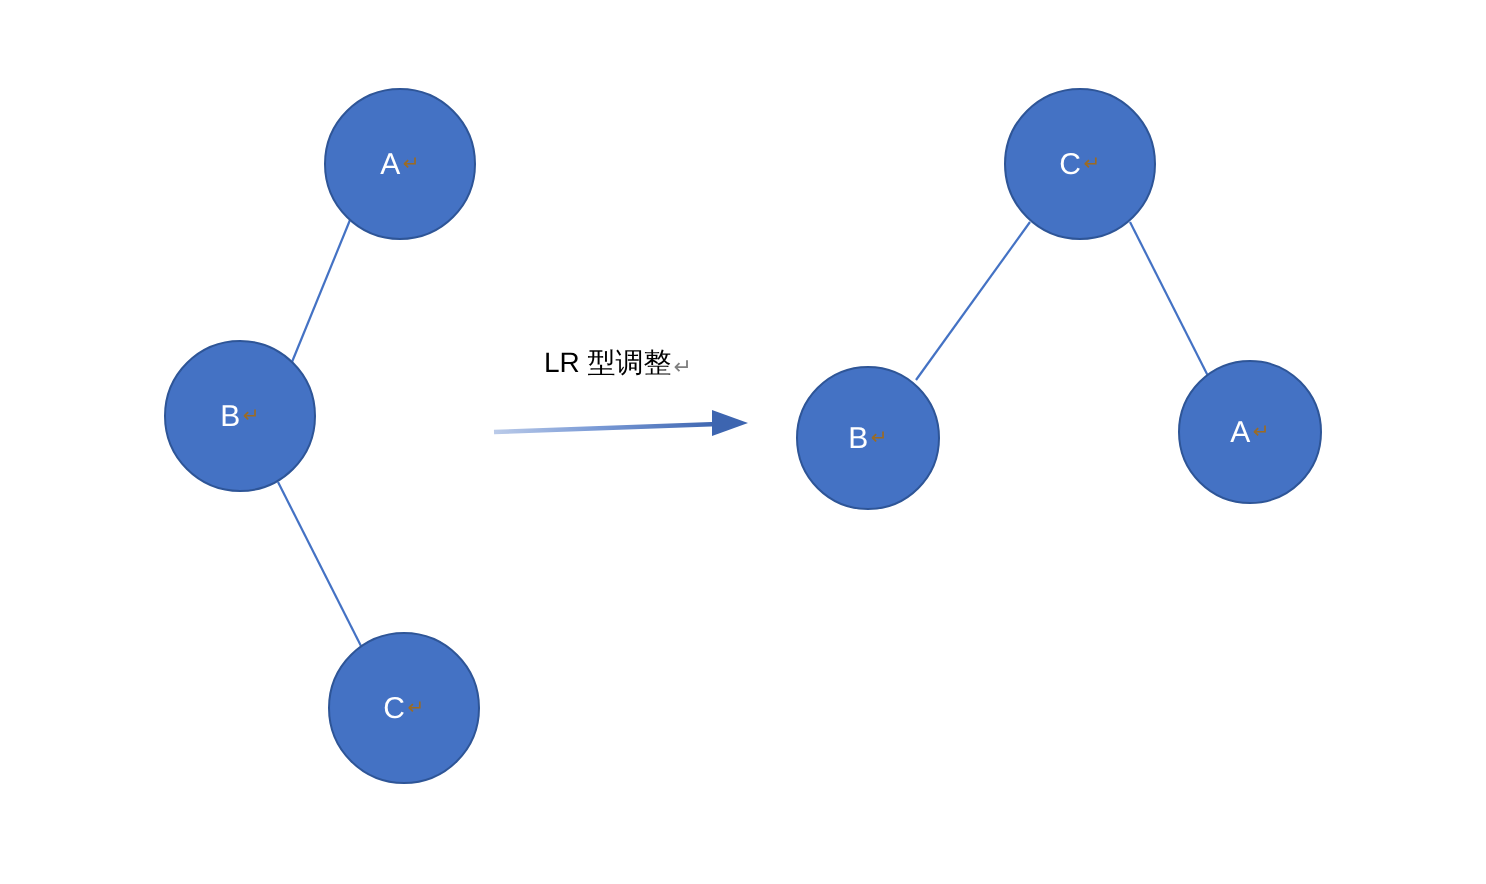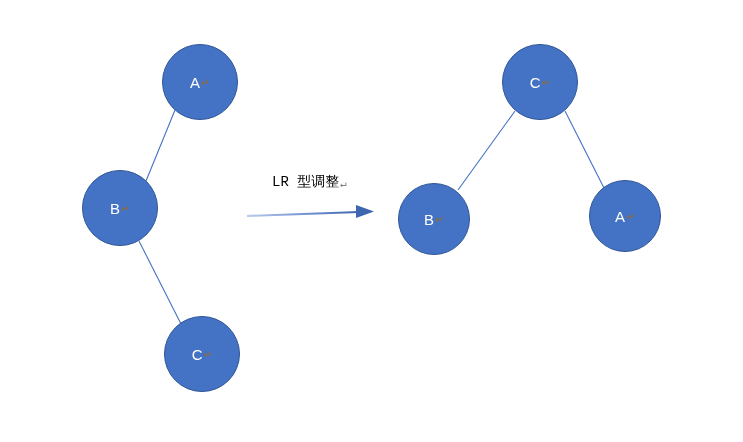--- a/index.html
+++ b/index.html
@@ -49,21 +49,21 @@
     line-height: 1;
     margin-left: 1px;
     position: relative;
     top: 1px;
   }
   .arrow-label {
     position: absolute;
     font-size: 14px;
     color: #000000;
     white-space: nowrap;
-    font-family: Liberation Mono, monospace;
+    font-family: Liberation Sans, sans-serif;
   }
   .arrow-label .pilcrow {
     color: #7F7F7F;
     font-size: 11px;
   }
 </style>
 </head>
 <body>
 
 <div id="canvas">

